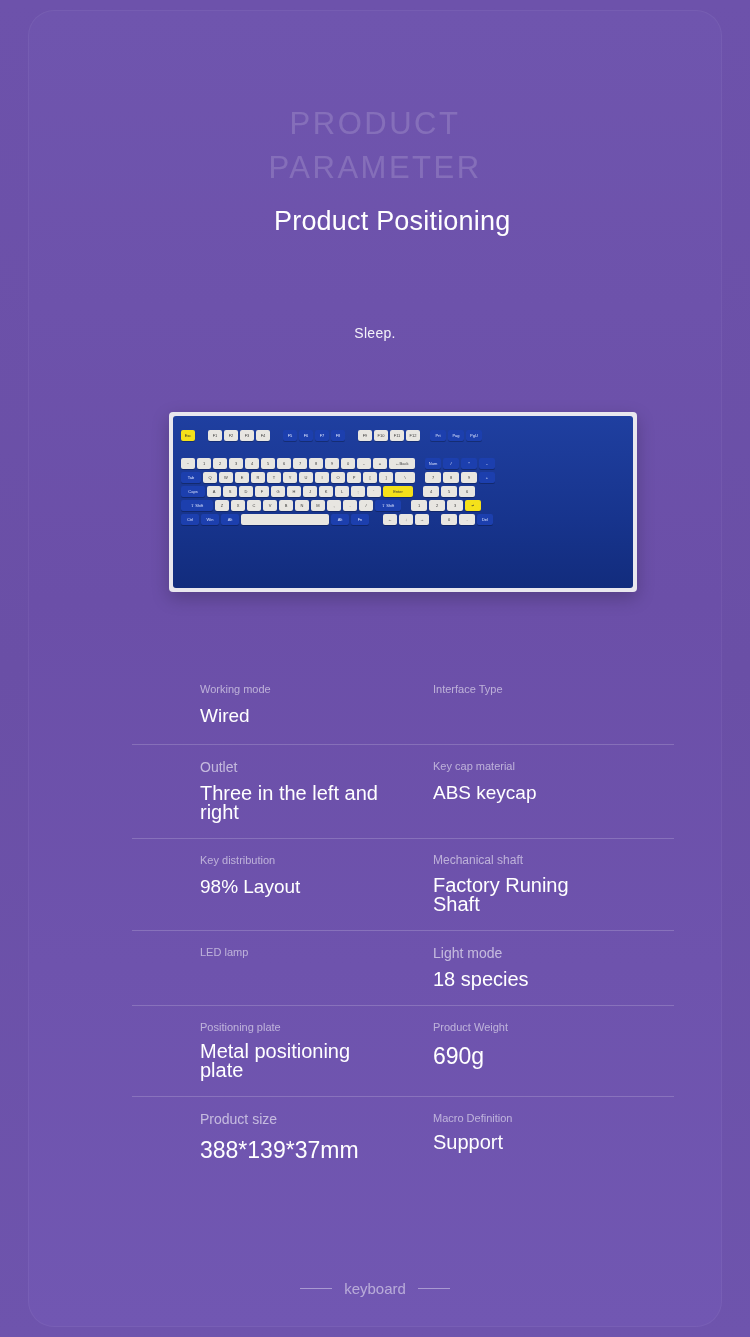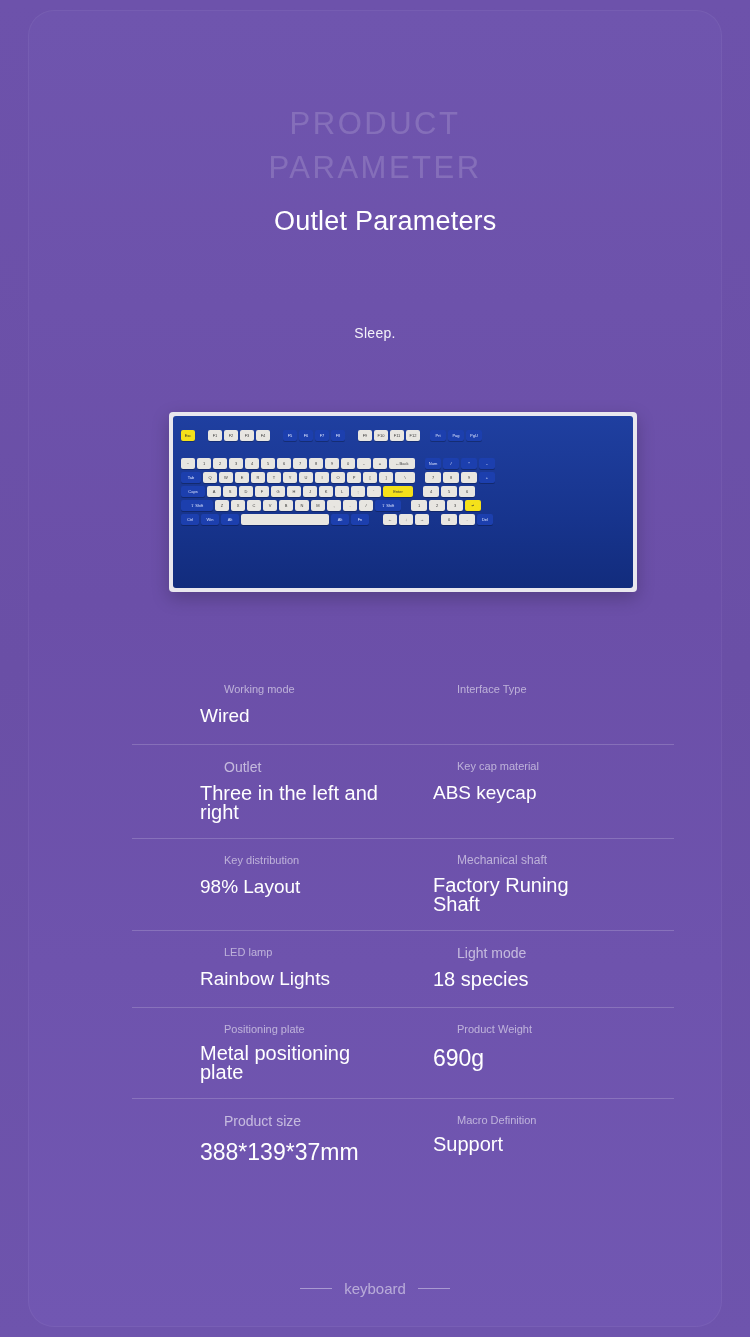--- a/index.html
+++ b/index.html
@@ -119,21 +119,20 @@
     padding: 14px 0 16px 0;
   }
   .cell.right { padding-left: 30px; }
   .cell.left { padding-left: 68px; }
   .lbl {
     color: rgba(255,255,255,0.55);
     font-size: 11px;
     line-height: 14px;
     margin-bottom: 8px;
     max-width: 120px;
-    margin-left: 24px;
   }
   .val {
     color: #ffffff;
     font-size: 20px;
     line-height: 19px;
     max-width: 180px;
   }
   .val.big { font-size: 19px; line-height: 24px; }
   .val.xl { font-size: 21px; line-height: 26px; }
   .val.xxl { font-size: 23px; line-height: 28px; }
@@ -163,21 +162,21 @@
 <body>
 
 <div id="page">
   <div class="panel">
 
     <div class="ghost-title">
       <span>PRODUCT</span>
       <span class="l2">PARAMETER</span>
     </div>
 
-    <div class="main-title">Outlet Parameters</div>
+    <div class="main-title">Product Positioning</div>
 
     <div class="sleep">Sleep.</div>
 
     <div class="kb-wrap">
       <div class="kb" id="keyboard">
           <div class="krow" style="top: 14px; left: 8px;">
             <div class="key yellow" style="width: 14px;">Esc</div>
             <div class="key blank" style="background: transparent; box-shadow: none; width: 9px;"></div>
             <div class="key" style="width: 14px;">F1</div>
             <div class="key" style="width: 14px;">F2</div>
@@ -323,21 +322,20 @@
             <div class="val big">98% Layout</div>
           </div>
           <div class="cell right">
             <div class="lbl mid">Mechanical shaft</div>
             <div class="val">Factory Runing Shaft</div>
           </div>
         </div>
         <div class="row">
           <div class="cell left">
             <div class="lbl">LED lamp</div>
-            <div class="val big">Rainbow Lights</div>
           </div>
           <div class="cell right">
             <div class="lbl big">Light mode</div>
             <div class="val">18 species</div>
           </div>
         </div>
         <div class="row">
           <div class="cell left">
             <div class="lbl">Positioning plate</div>
             <div class="val">Metal positioning plate</div>

